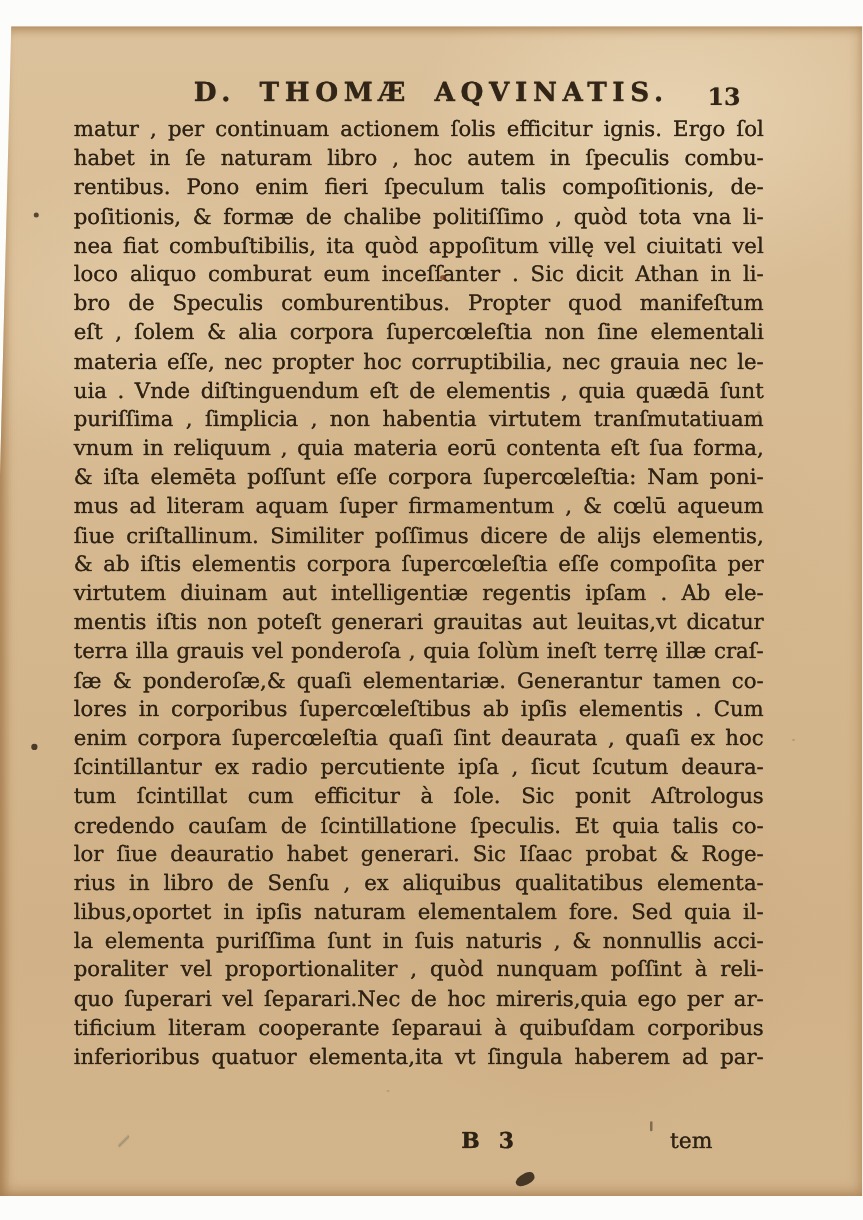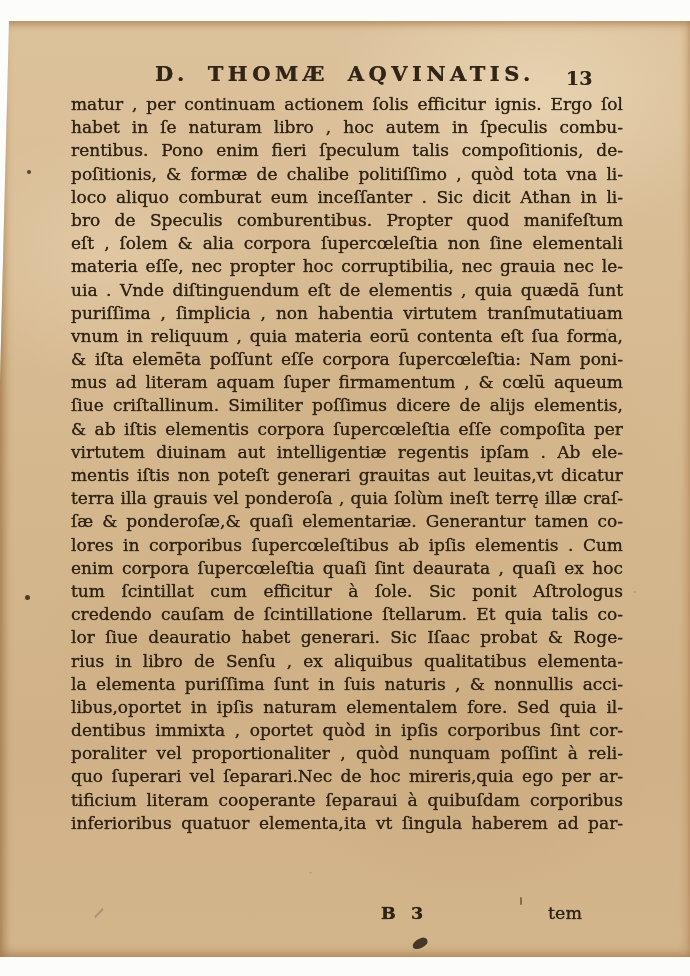--- a/index.html
+++ b/index.html
@@ -43,21 +43,21 @@
     font-weight:bold; color:#30241.5; color:#302516;
     -webkit-text-stroke:.2px rgba(46,34,20,.6);
     text-shadow:0 0 .6px rgba(46,34,20,.7);
   }
   .page-number{
     position:absolute; left:566px; top:6px;
     font-size:19px; font-weight:bold; color:#302516;
     text-shadow:0 0 .6px rgba(46,34,20,.7);
   }
   .textcol{
-    position:absolute; left:71px; top:72px; width:552px;
+    position:absolute; left:59px; top:72px; width:552px;
   }
   .line{
     height:23.2px; line-height:23.2px;
     font-size:17px;
     text-align:justify; text-align-last:justify;
     white-space:nowrap;
     color:#2e2214;
     -webkit-text-stroke:.3px rgba(46,34,20,.55);
     text-shadow:0 0 .5px rgba(46,34,20,.65);
   }
@@ -93,44 +93,45 @@
       <span class="running-title ink">D. THOMÆ AQVINATIS.</span>
       <span class="page-number ink">13</span>
     </div>
 
     <div class="textcol">
 
     <div class="line">matur , per continuam actionem ſolis efficitur ignis. Ergo ſol</div>
         <div class="line">habet in ſe naturam libro , hoc autem in ſpeculis combu-</div>
         <div class="line">rentibus. Pono enim fieri ſpeculum talis compoſitionis, de-</div>
         <div class="line">poſitionis, &amp; formæ de chalibe politiſſimo , quòd tota vna li-</div>
+        <div class="line">nea fiat combuſtibilis, ita quòd appoſitum villę vel ciuitati vel</div>
         <div class="line">loco aliquo comburat eum inceſſanter . Sic dicit Athan in li-</div>
         <div class="line">bro de Speculis comburentibus. Propter quod manifeſtum</div>
         <div class="line">eſt , ſolem &amp; alia corpora ſupercœleſtia non ſine elementali</div>
         <div class="line">materia eſſe, nec propter hoc corruptibilia, nec grauia nec le-</div>
         <div class="line">uia . Vnde diſtinguendum eſt de elementis , quia quædā ſunt</div>
         <div class="line">puriſſima , ſimplicia , non habentia virtutem tranſmutatiuam</div>
         <div class="line">vnum in reliquum , quia materia eorū contenta eſt ſua forma,</div>
         <div class="line">&amp; iſta elemēta poſſunt eſſe corpora ſupercœleſtia: Nam poni-</div>
         <div class="line">mus ad literam aquam ſuper firmamentum , &amp; cœlū aqueum</div>
         <div class="line">ſiue criſtallinum. Similiter poſſimus dicere de alijs elementis,</div>
         <div class="line">&amp; ab iſtis elementis corpora ſupercœleſtia eſſe compoſita per</div>
         <div class="line">virtutem diuinam aut intelligentiæ regentis ipſam . Ab ele-</div>
         <div class="line">mentis iſtis non poteſt generari grauitas aut leuitas,vt dicatur</div>
         <div class="line">terra illa grauis vel ponderoſa , quia ſolùm ineſt terrę illæ craſ-</div>
         <div class="line">ſæ &amp; ponderoſæ,&amp; quaſi elementariæ. Generantur tamen co-</div>
         <div class="line">lores in corporibus ſupercœleſtibus ab ipſis elementis . Cum</div>
         <div class="line">enim corpora ſupercœleſtia quaſi ſint deaurata , quaſi ex hoc</div>
+        <div class="line">ſcintillantur ex radio percutiente ipſa , ſicut ſcutum deaura-</div>
         <div class="line">tum ſcintillat cum efficitur à ſole. Sic ponit Aſtrologus</div>
-        <div class="line">credendo cauſam de ſcintillatione ſtellarum. Et quia talis co-</div>
+        <div class="line">credendo cauſam de ſcintillatione ſpeculis. Et quia talis co-</div>
         <div class="line">lor ſiue deauratio habet generari. Sic Iſaac probat &amp; Roge-</div>
         <div class="line">rius in libro de Senſu , ex aliquibus qualitatibus elementa-</div>
+        <div class="line">libus,oportet in ipſis naturam elementalem fore. Sed quia il-</div>
         <div class="line">la elementa puriſſima ſunt in ſuis naturis , &amp; nonnullis acci-</div>
-        <div class="line">libus,oportet in ipſis naturam elementalem fore. Sed quia il-</div>
-        <div class="line">dentibus immixta , oportet quòd in ipſis corporibus ſint cor-</div>
         <div class="line">poraliter vel proportionaliter , quòd nunquam poſſint à reli-</div>
         <div class="line">quo ſuperari vel ſeparari.Nec de hoc mireris,quia ego per ar-</div>
         <div class="line">tificium literam cooperante ſeparaui à quibuſdam corporibus</div>
         <div class="line">inferioribus quatuor elementa,ita vt ſingula haberem ad par-</div>
       </div>
 
     <div class="footer-row textcol" style="top:881px;">
       <span class="sig-letter">B</span>
       <span class="sig-number">3</span>
       <span class="catchword">tem</span>

